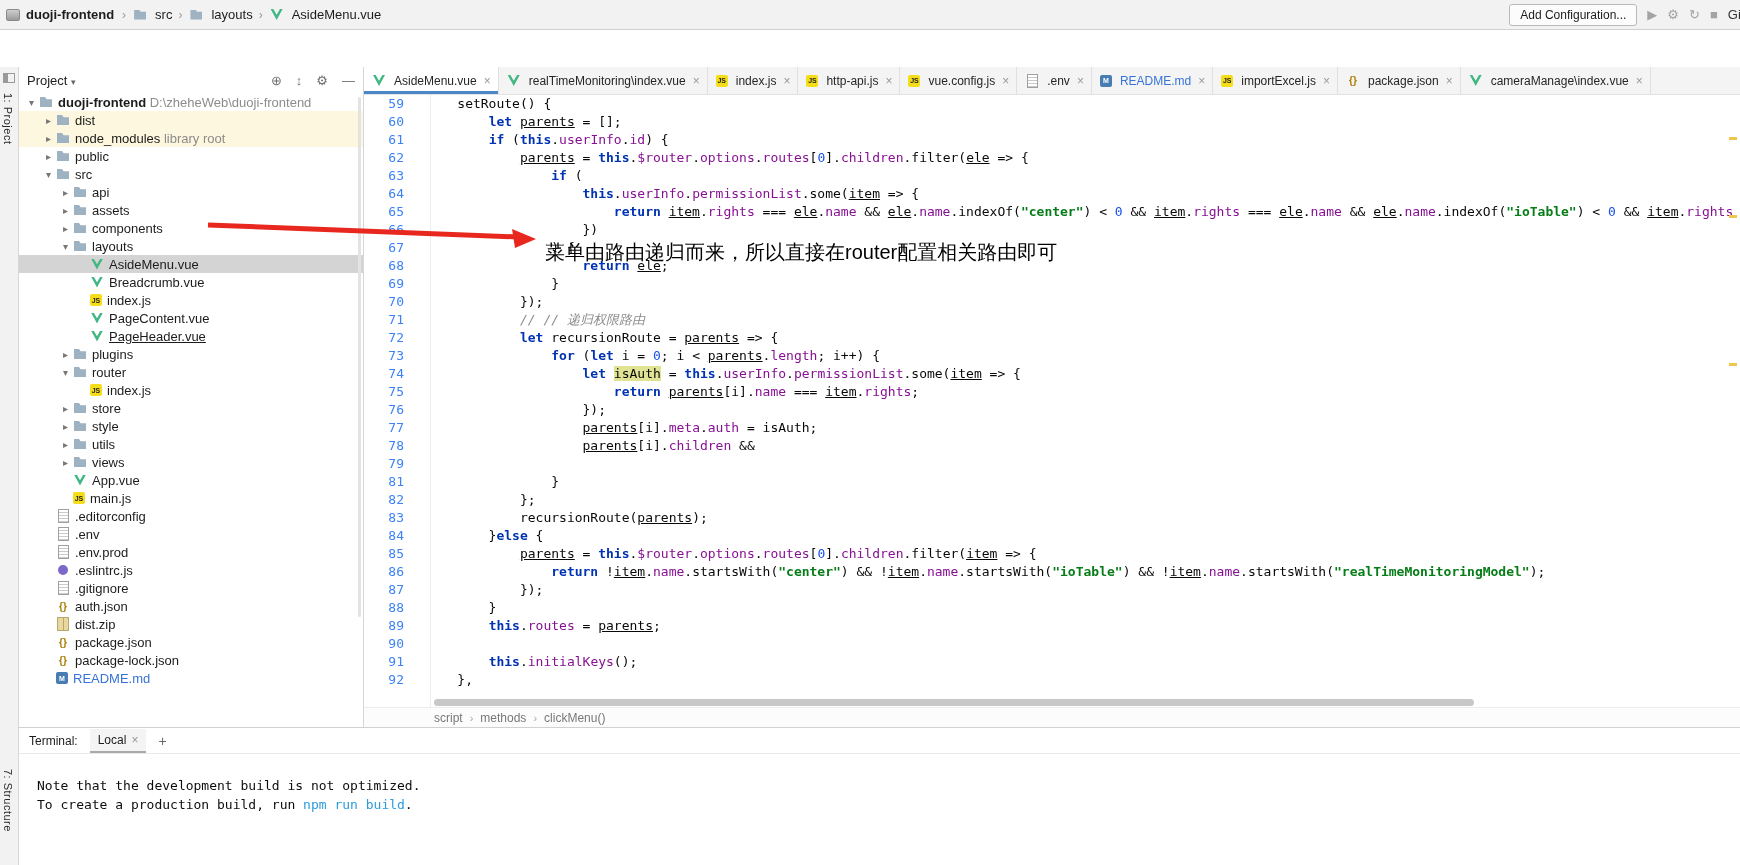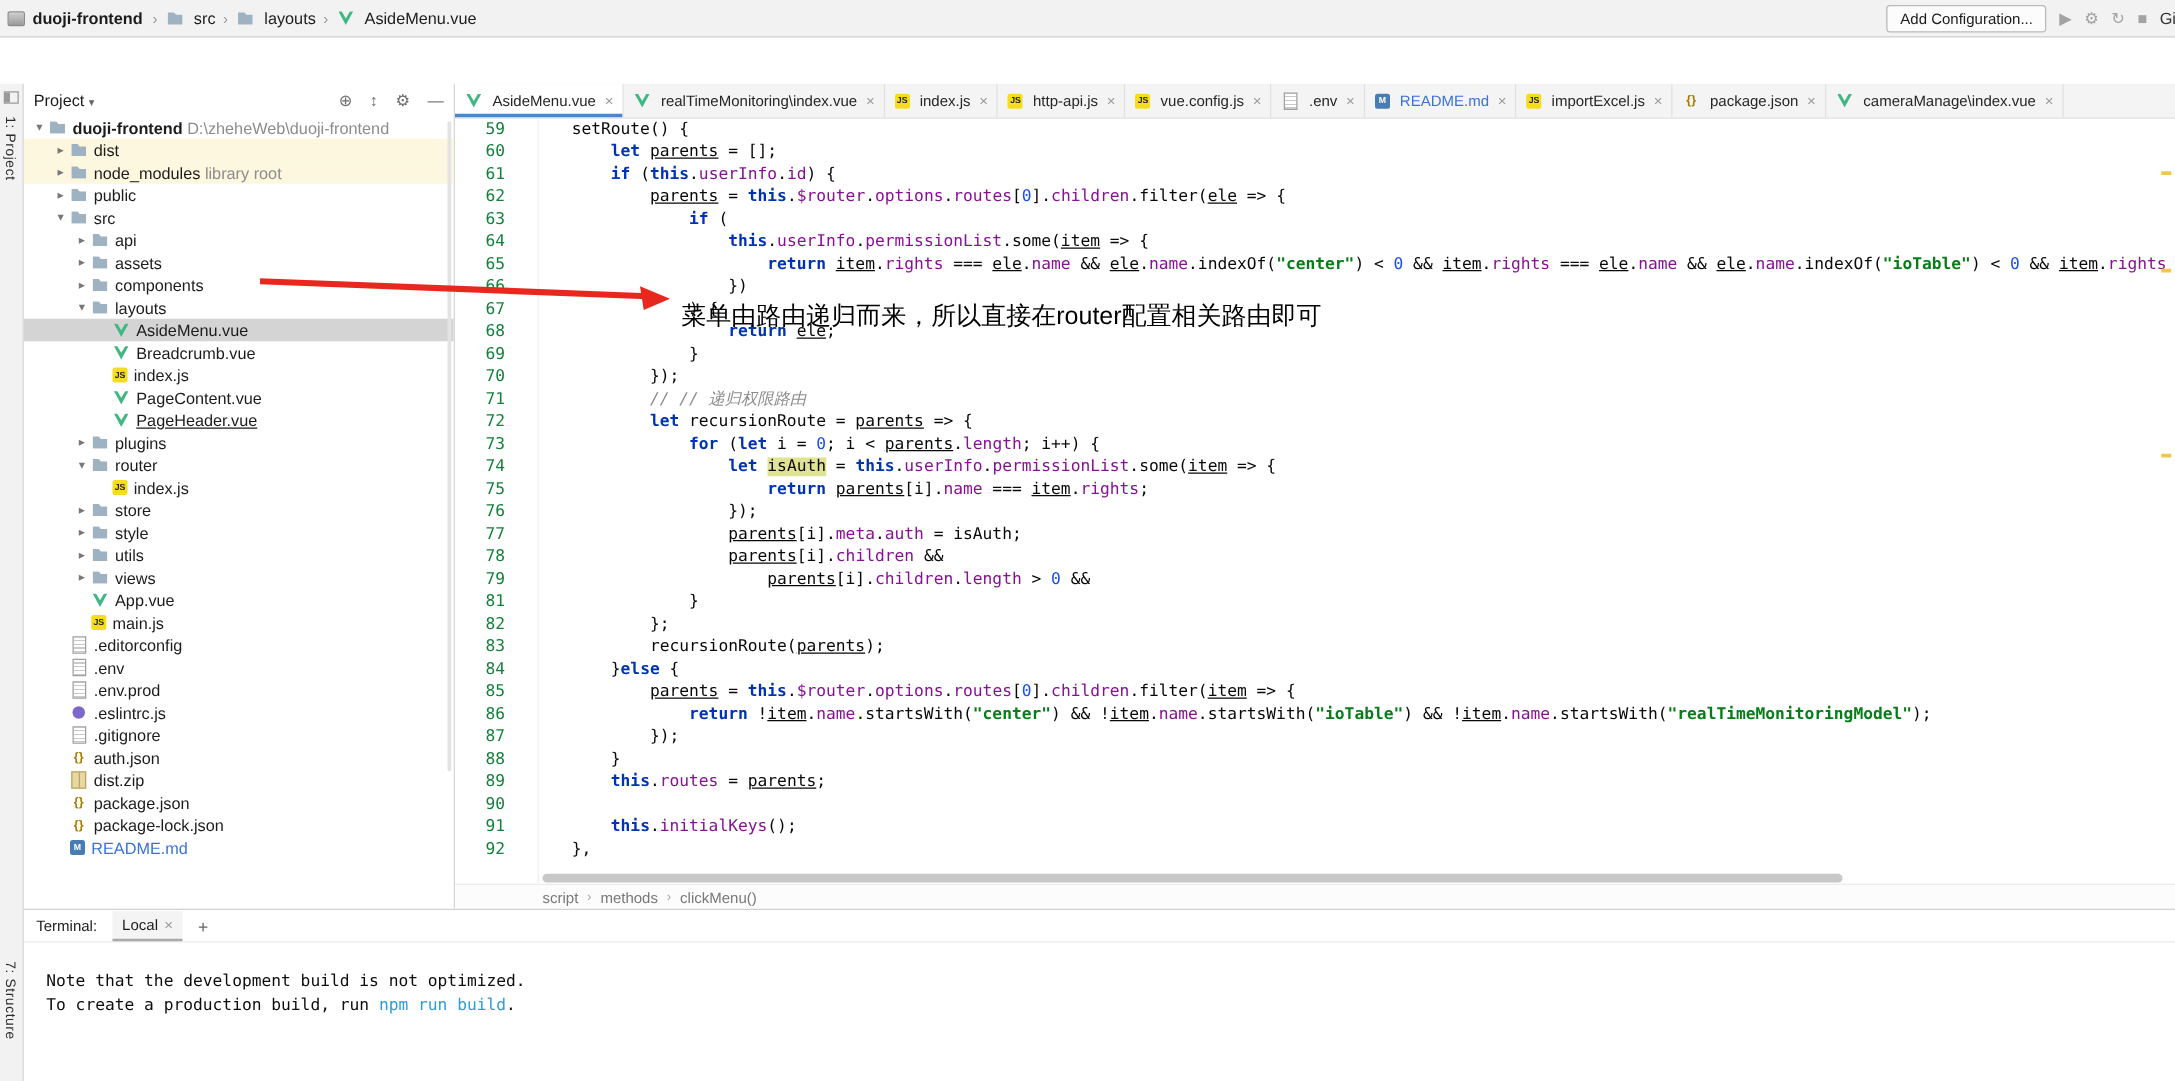--- a/index.html
+++ b/index.html
@@ -55,21 +55,21 @@
 
   
   .editor { flex:1; min-width:0; display:flex; flex-direction:column; background:#fff; }
   .tabs { height:28px; flex:none; background:#F4F4F4; display:flex; align-items:stretch; border-bottom:1px solid #E2E2E2; overflow:hidden; }
   .tab { display:flex; align-items:center; gap:4px; padding:0 7px; border-right:1px solid #E0E0E0; font-size:12px; color:#262626; white-space:nowrap; }
   .tab.active { background:#fff; box-shadow:inset 0 -3px 0 #4A88C7; }
   .tab .x { color:#999; font-size:12px; margin-left:3px; }
   .codewrap { height:612px; flex:none; position:relative; overflow:hidden; font-family:"DejaVu Sans Mono",monospace; font-size:13px; line-height:18px; }
   .codewrap::before { content:""; position:absolute; left:66px; top:0; bottom:0; border-left:1px solid #EDEDED; }
   .cl { display:flex; height:18px; white-space:pre; }
-  .ln { width:46px; flex:none; text-align:right; color:#15803d; padding-right:6px; }
+  .ln { width:46px; flex:none; text-align:right; color:#3b82f6; padding-right:6px; }
   .gicon { width:16px; flex:none; text-align:center; color:#767676; font-size:11px; }
   .codetext { color:#080808; }
   .k { color:#0033B3; font-weight:bold; }
   .f { color:#871094; }
   .s { color:#067D17; font-weight:bold; }
   .n { color:#1750EB; }
   .c { color:#8C8C8C; font-style:italic; }
   .v { text-decoration:underline; }
   .hl { background:#E0E394; }
   .hscroll { position:absolute; left:70px; bottom:1px; width:1040px; height:7px; background:#C8C8C8; border-radius:4px; }
@@ -250,21 +250,21 @@
             <div class="cl"><span class="ln">69</span><span class="gicon"></span><span class="codetext"><span class="pl">                }</span></span></div>
             <div class="cl"><span class="ln">70</span><span class="gicon"></span><span class="codetext"><span class="pl">            });</span></span></div>
             <div class="cl"><span class="ln">71</span><span class="gicon"></span><span class="codetext"><span class="c">            // // 递归权限路由</span></span></div>
             <div class="cl"><span class="ln">72</span><span class="gicon"></span><span class="codetext"><span class="pl">            </span><span class="k">let</span><span class="pl"> recursionRoute = </span><span class="v">parents</span><span class="pl"> =&gt; {</span></span></div>
             <div class="cl"><span class="ln">73</span><span class="gicon"></span><span class="codetext"><span class="pl">                </span><span class="k">for</span><span class="pl"> (</span><span class="k">let</span><span class="pl"> i = </span><span class="n">0</span><span class="pl">; i &lt; </span><span class="v">parents</span><span class="pl">.</span><span class="f">length</span><span class="pl">; i++) {</span></span></div>
             <div class="cl"><span class="ln">74</span><span class="gicon"></span><span class="codetext"><span class="pl">                    </span><span class="k">let</span><span class="pl"> </span><span class="hl">isAuth</span><span class="pl"> = </span><span class="k">this</span><span class="pl">.</span><span class="f">userInfo</span><span class="pl">.</span><span class="f">permissionList</span><span class="pl">.some(</span><span class="v">item</span><span class="pl"> =&gt; {</span></span></div>
             <div class="cl"><span class="ln">75</span><span class="gicon"></span><span class="codetext"><span class="pl">                        </span><span class="k">return</span><span class="pl"> </span><span class="v">parents</span><span class="pl">[i].</span><span class="f">name</span><span class="pl"> === </span><span class="v">item</span><span class="pl">.</span><span class="f">rights</span><span class="pl">;</span></span></div>
             <div class="cl"><span class="ln">76</span><span class="gicon"></span><span class="codetext"><span class="pl">                    });</span></span></div>
             <div class="cl"><span class="ln">77</span><span class="gicon"></span><span class="codetext"><span class="pl">                    </span><span class="v">parents</span><span class="pl">[i].</span><span class="f">meta</span><span class="pl">.</span><span class="f">auth</span><span class="pl"> = isAuth;</span></span></div>
             <div class="cl"><span class="ln">78</span><span class="gicon"></span><span class="codetext"><span class="pl">                    </span><span class="v">parents</span><span class="pl">[i].</span><span class="f">children</span><span class="pl"> &amp;&amp;</span></span></div>
-            <div class="cl"><span class="ln">79</span><span class="gicon"></span><span class="codetext"><span class="pl">                        </span><span class="v">parents</span><span class="pl">[i].</span><span class="f">children</span><span class="pl">.</span><span class="f">length</span><span class="pl"> &gt; </span><span class="n">0</span><span class="pl"> &amp;&amp;</span></span></div>
+            <div class="cl"><span class="ln">79</span><span class="gicon"></span></div>
             <div class="cl"><span class="ln">81</span><span class="gicon"></span><span class="codetext"><span class="pl">                }</span></span></div>
             <div class="cl"><span class="ln">82</span><span class="gicon"></span><span class="codetext"><span class="pl">            };</span></span></div>
             <div class="cl"><span class="ln">83</span><span class="gicon"></span><span class="codetext"><span class="pl">            recursionRoute(</span><span class="v">parents</span><span class="pl">);</span></span></div>
             <div class="cl"><span class="ln">84</span><span class="gicon"></span><span class="codetext"><span class="pl">        }</span><span class="k">else</span><span class="pl"> {</span></span></div>
             <div class="cl"><span class="ln">85</span><span class="gicon"></span><span class="codetext"><span class="pl">            </span><span class="v">parents</span><span class="pl"> = </span><span class="k">this</span><span class="pl">.</span><span class="f">$router</span><span class="pl">.</span><span class="f">options</span><span class="pl">.</span><span class="f">routes</span><span class="pl">[</span><span class="n">0</span><span class="pl">].</span><span class="f">children</span><span class="pl">.filter(</span><span class="v">item</span><span class="pl"> =&gt; {</span></span></div>
             <div class="cl"><span class="ln">86</span><span class="gicon"></span><span class="codetext"><span class="pl">                </span><span class="k">return</span><span class="pl"> !</span><span class="v">item</span><span class="pl">.</span><span class="f">name</span><span class="pl">.startsWith(</span><span class="s">"center"</span><span class="pl">) &amp;&amp; !</span><span class="v">item</span><span class="pl">.</span><span class="f">name</span><span class="pl">.startsWith(</span><span class="s">"ioTable"</span><span class="pl">) &amp;&amp; !</span><span class="v">item</span><span class="pl">.</span><span class="f">name</span><span class="pl">.startsWith(</span><span class="s">"realTimeMonitoringModel"</span><span class="pl">);</span></span></div>
             <div class="cl"><span class="ln">87</span><span class="gicon"></span><span class="codetext"><span class="pl">            });</span></span></div>
             <div class="cl"><span class="ln">88</span><span class="gicon"></span><span class="codetext"><span class="pl">        }</span></span></div>
             <div class="cl"><span class="ln">89</span><span class="gicon"></span><span class="codetext"><span class="pl">        </span><span class="k">this</span><span class="pl">.</span><span class="f">routes</span><span class="pl"> = </span><span class="v">parents</span><span class="pl">;</span></span></div>
             <div class="cl"><span class="ln">90</span><span class="gicon"></span><span class="codetext"><span class="pl"></span></span></div>

